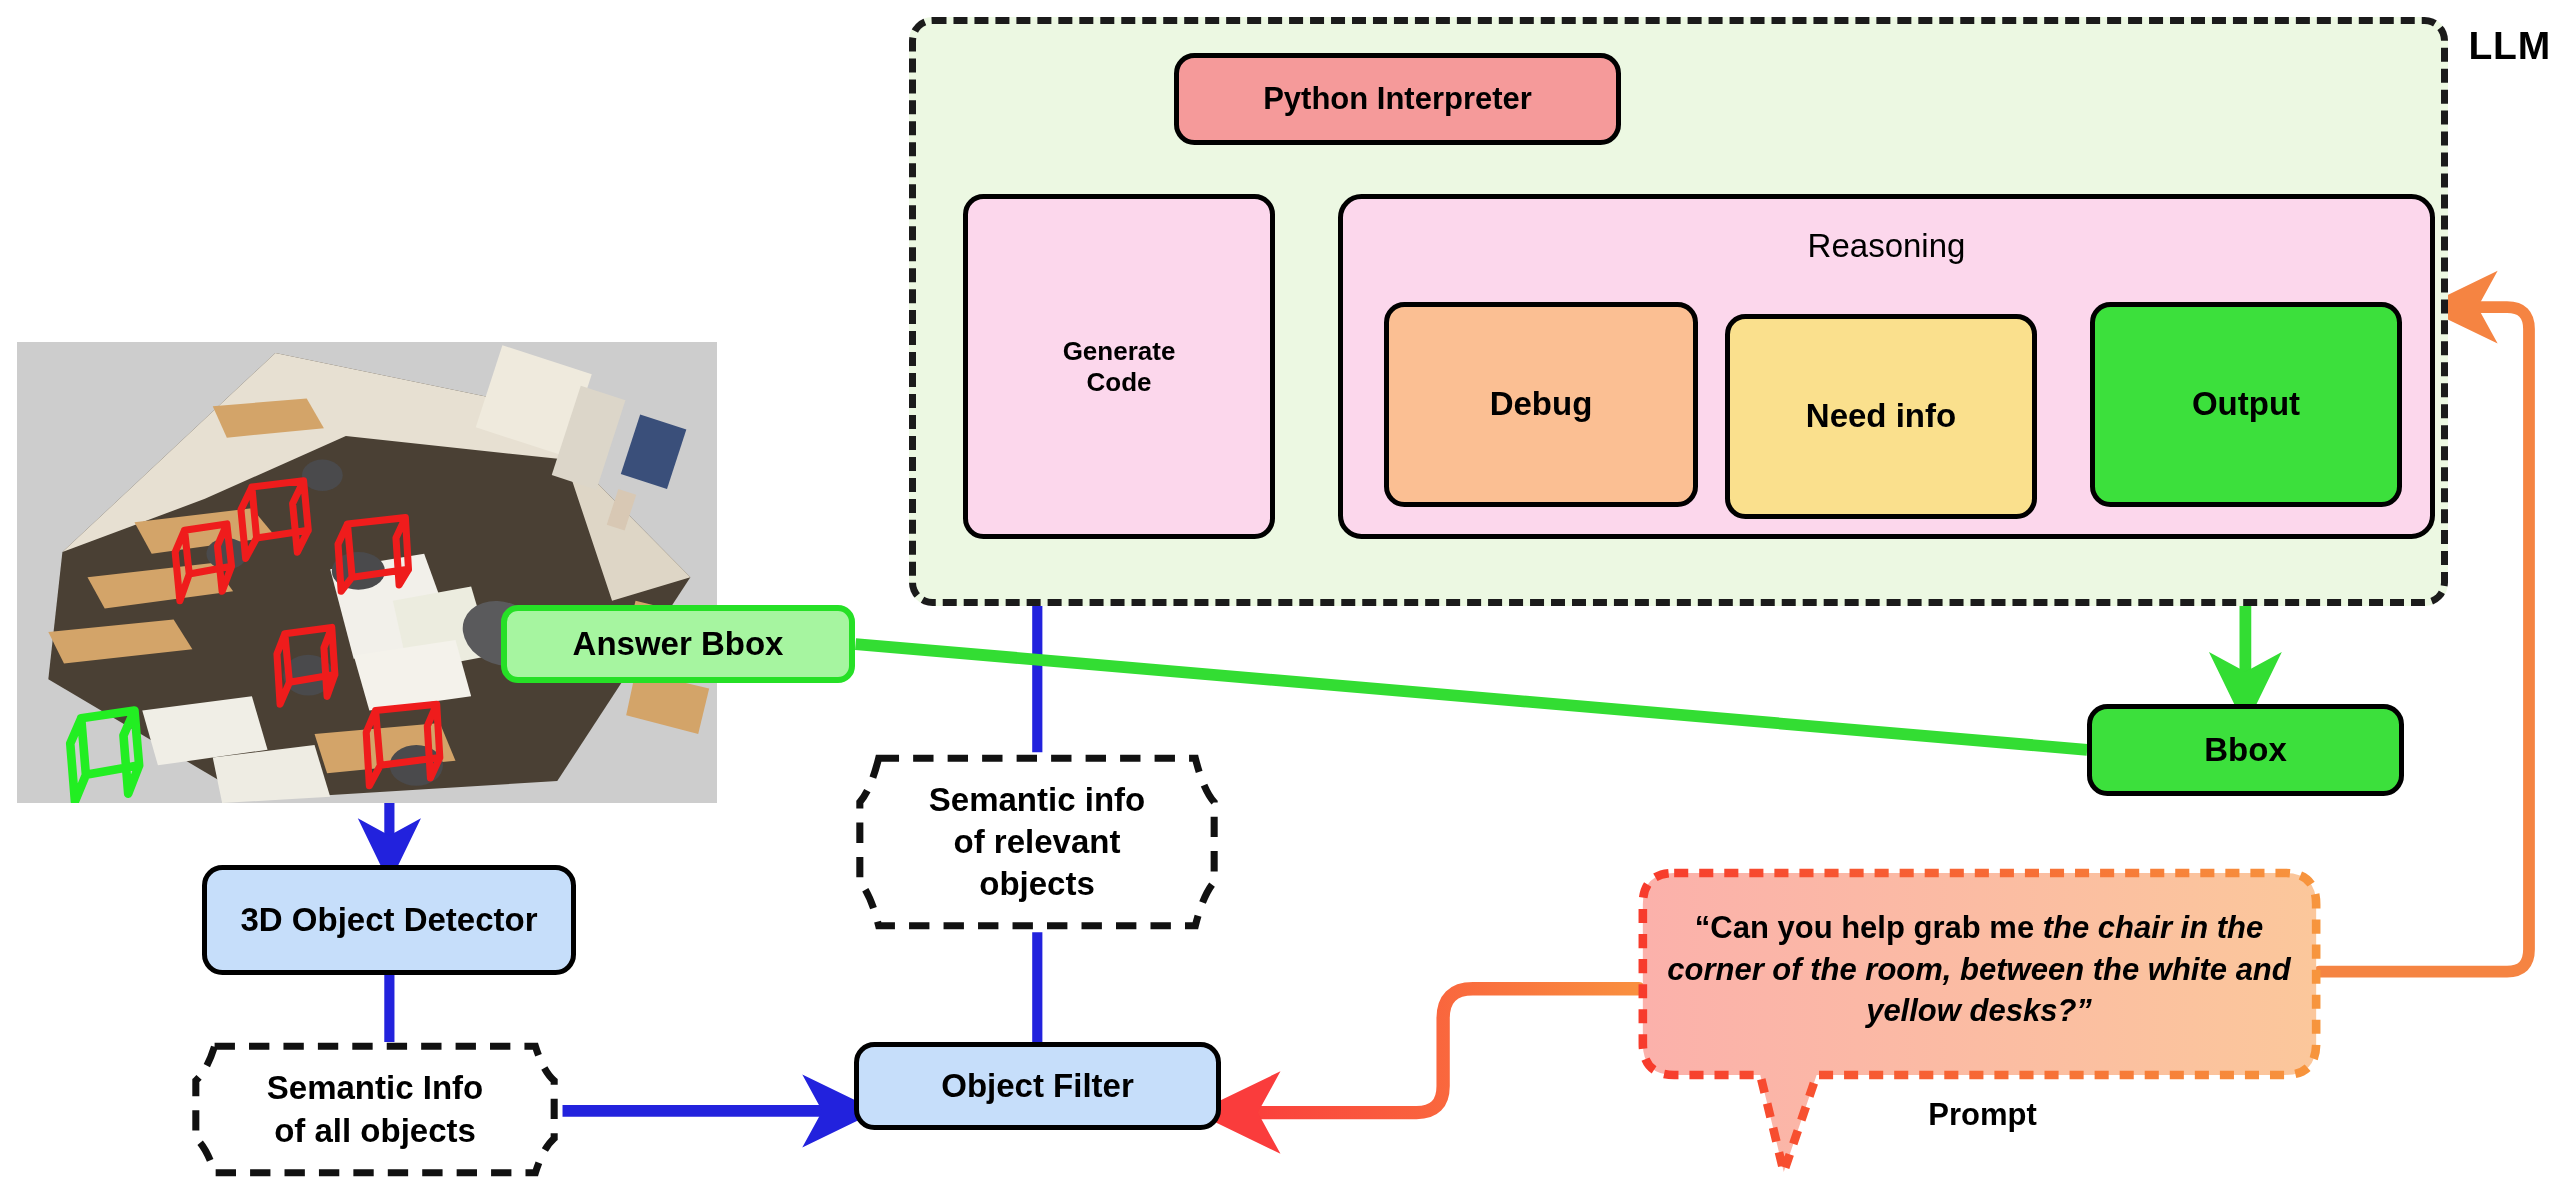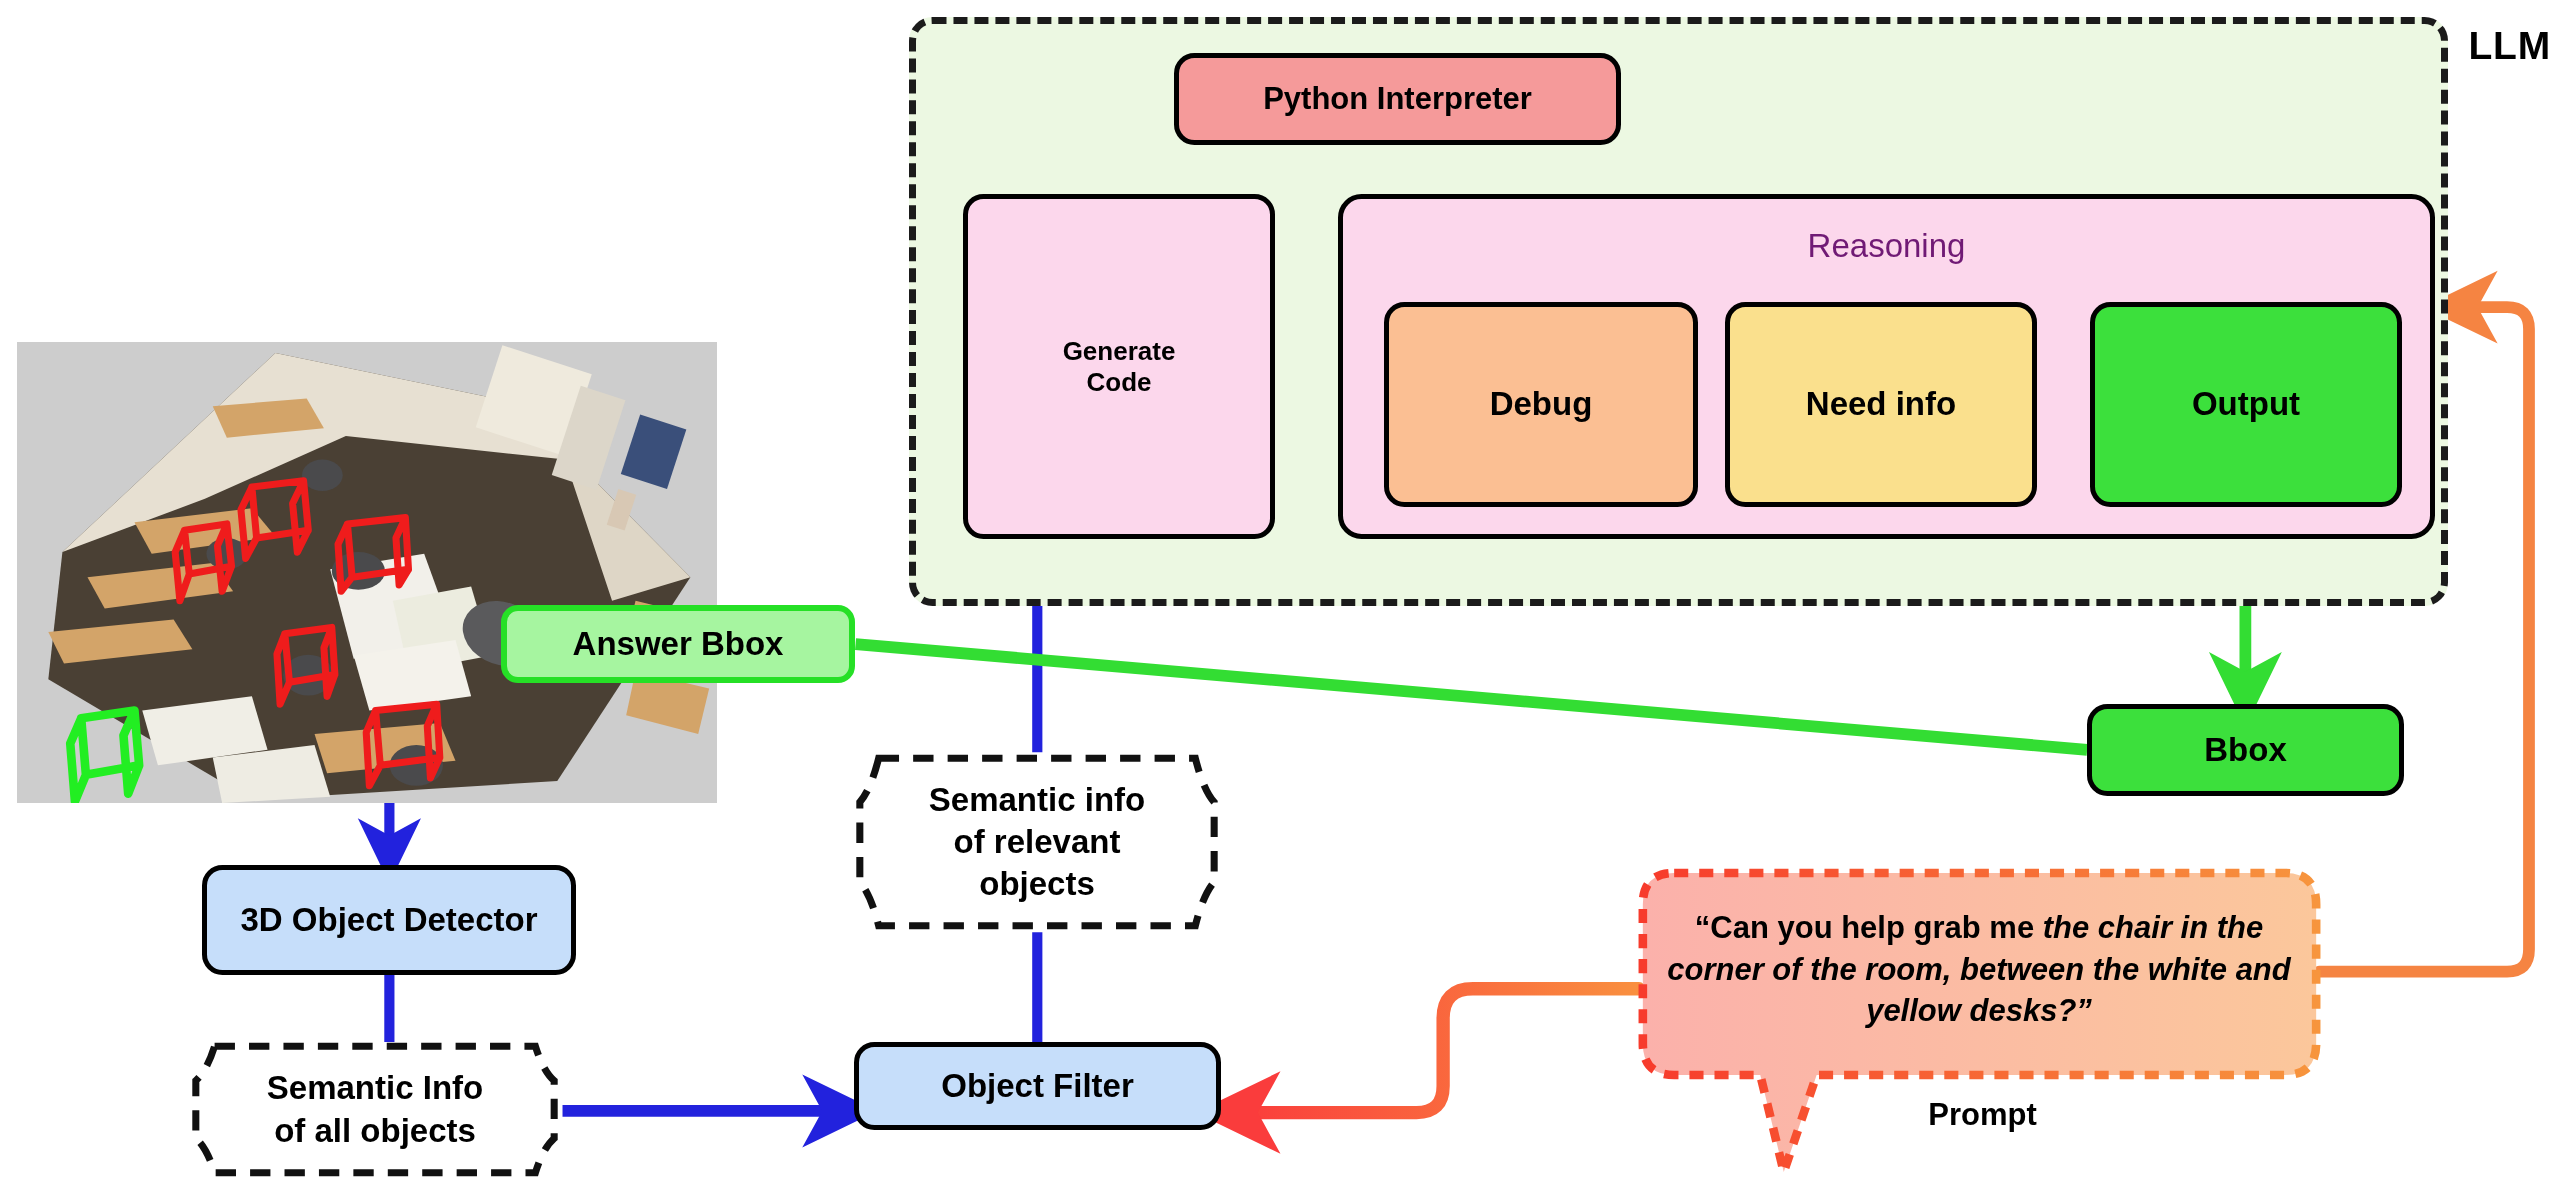--- a/index.html
+++ b/index.html
@@ -29,24 +29,24 @@
     position:absolute;right:25px;top:23.5px;font-size:39px;font-weight:bold;
     letter-spacing:0.8px;color:#000;z-index:6;
   }
 
   
   #python-interpreter{left:1174px;top:53px;width:447px;height:92px;background:#f59a9a;font-size:31px;}
   #generate-code{left:937px;top:194px;width:312px;height:345px;background:#fcd7ec;font-size:26px;margin-left:26px;}
   #reasoning-panel{left:1338px;top:194px;width:1097px;height:345px;background:#fcd7ec;border-radius:23.5px;}
   #reasoning-title{
     position:absolute;left:0;right:0;top:28px;text-align:center;
-    font-size:33px;font-weight:normal;color:#701a75;
+    font-size:33px;font-weight:normal;color:#000000;
   }
   #debug-box{left:1384px;top:302px;width:314px;height:205px;background:#fbbf93;font-size:33px;}
-  #needinfo-box{left:1725px;top:302px;width:312px;height:205px;background:#fae08d;font-size:33px;}
+  #needinfo-box{left:1725px;top:314px;width:312px;height:205px;background:#fae08d;font-size:33px;}
   #output-box{left:2090px;top:302px;width:312px;height:205px;background:#3ce03c;font-size:33px;}
 
   
   #bbox-node{left:2087px;top:704px;width:317px;height:92px;background:#3ce03c;font-size:33px;}
   #object-filter{left:854px;top:1042px;width:367px;height:88px;background:#c6defa;font-size:33px;}
   #detector-node{left:202px;top:865px;width:374px;height:110px;background:#c6defa;font-size:33px;}
 
   #answer-bbox{
     position:absolute;left:501px;top:605px;width:354px;height:78px;
     background:#a6f5a0;border:6.3px solid #26e026;border-radius:17px;

